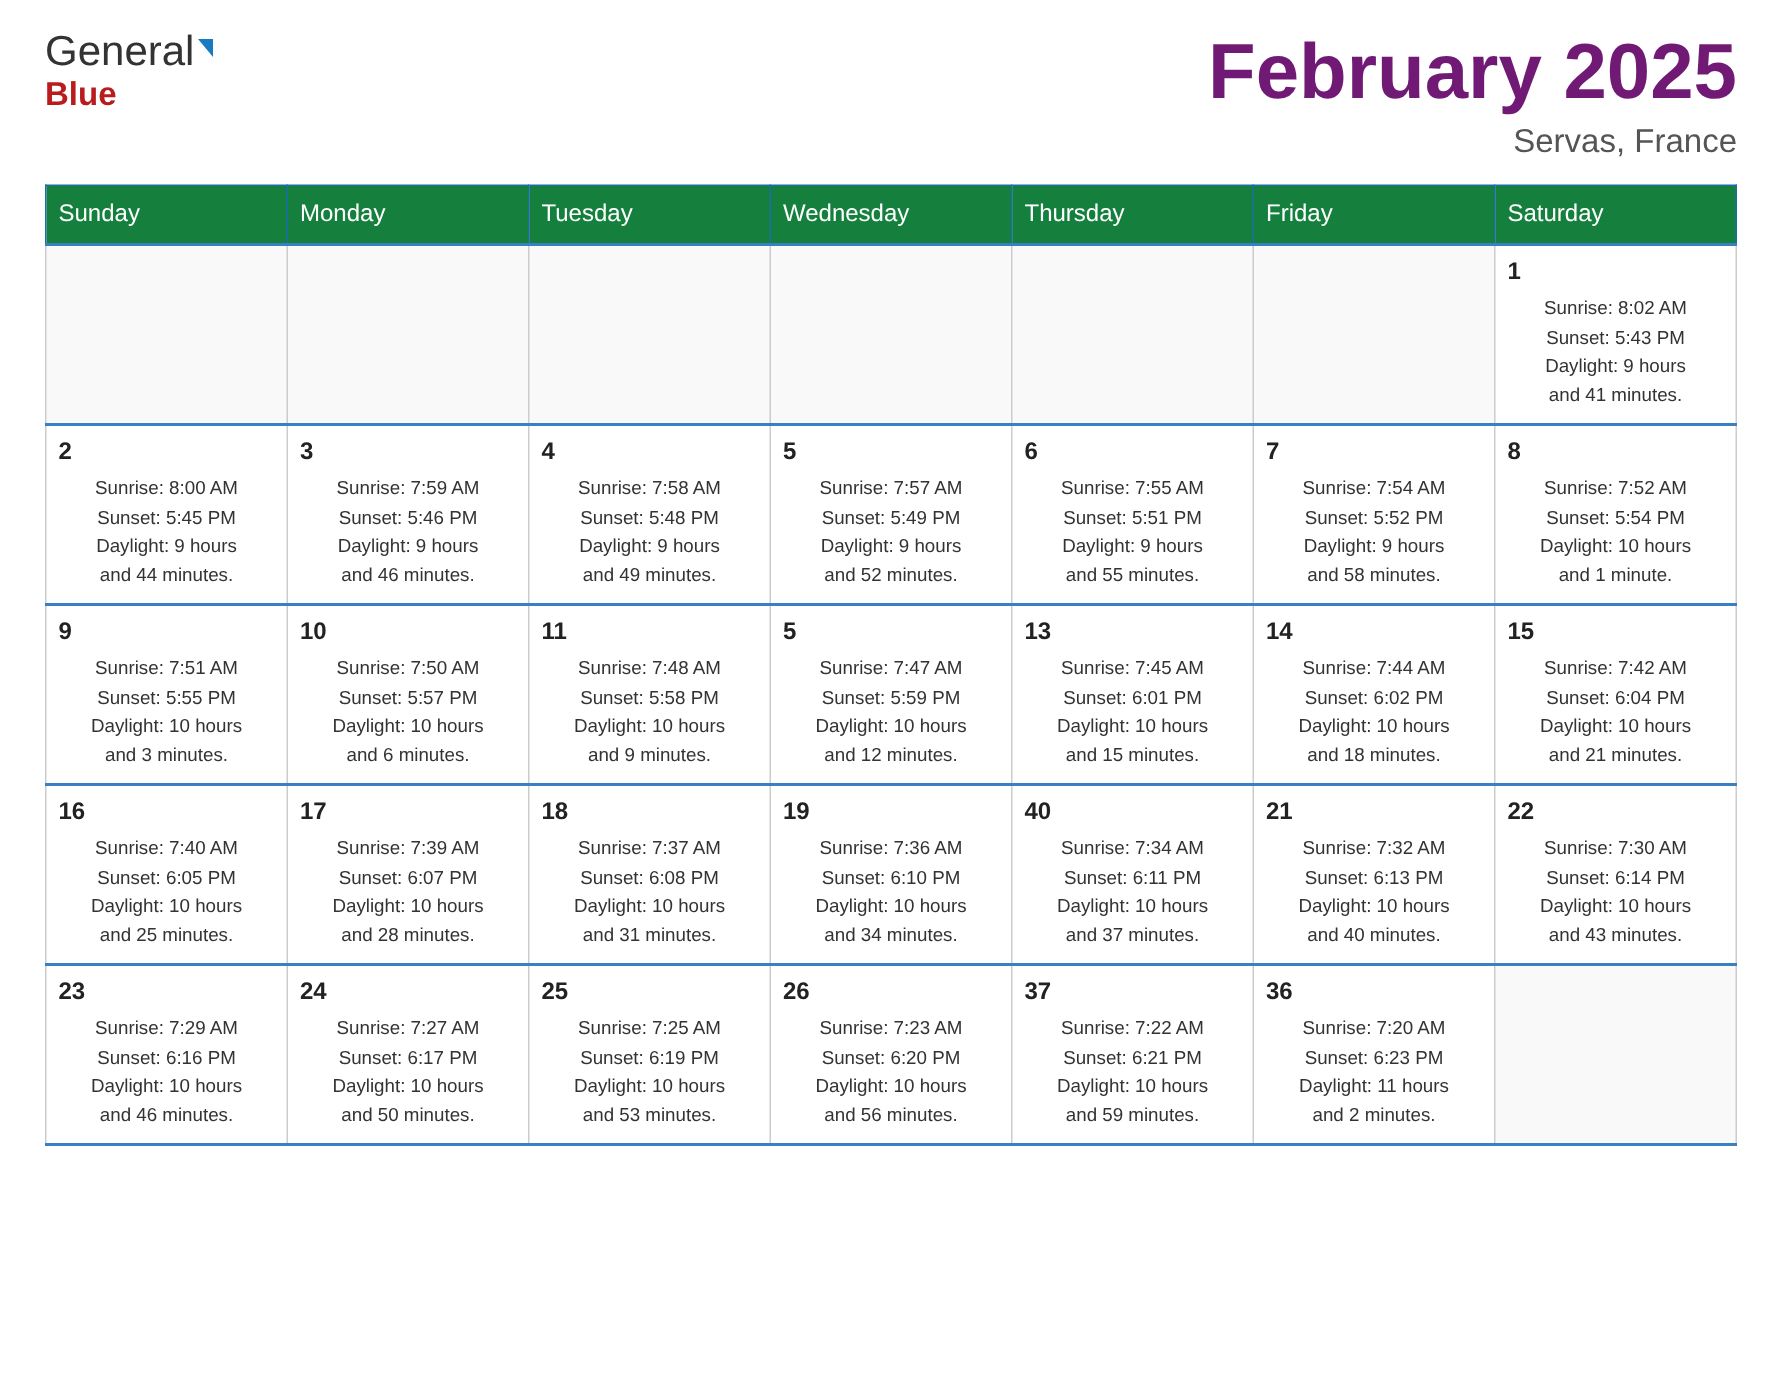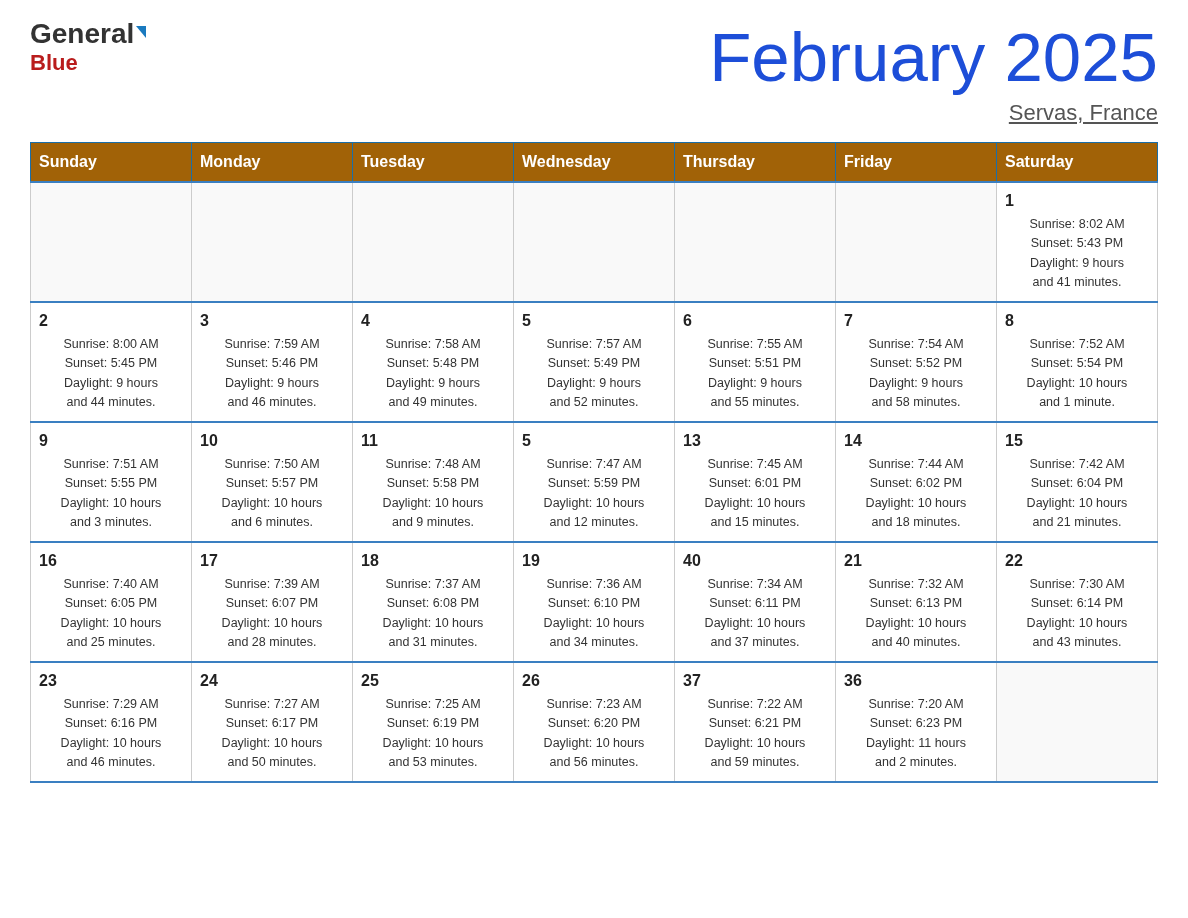--- a/index.html
+++ b/index.html
@@ -17,21 +17,21 @@
       align-items: flex-start;
       margin-bottom: 16px;
     }
     .logo {
       display: flex;
       flex-direction: column;
       align-items: flex-start;
     }
     .logo-text {
       font-size: 28px;
-      font-weight: bold;
+      font-weight: normal;
       color: #333;
       line-height: 1;
     }
     .logo-triangle {
       display: inline-block;
       width: 0;
       height: 0;
       border-left: 10px solid transparent;
       border-right: 0px solid transparent;
       border-top: 12px solid #1a7abf;
@@ -43,42 +43,41 @@
     .logo-subtitle {
       font-size: 22px;
       color: #b91c1c;
       font-weight: bold;
       margin-top: 2px;
     }
     .title-section {
       text-align: right;
     }
     .title-section h1 {
-      font-size: 69px;
-      font-weight: normal;
-      color: #1d4ed8;
+      font-size: 52px;
+      font-weight: bold;
+      color: #701a75;
       line-height: 1.1;
     }
     .title-section h2 {
       font-size: 22px;
       font-weight: normal;
       color: #555;
       margin-top: 4px;
-      text-decoration: underline;
     }
     .calendar {
       width: 100%;
       border-collapse: collapse;
       border: 1px solid #aaa;
     }
     .calendar th {
-      background-color: #a16207;
+      background-color: #15803d;
       color: #fff;
       font-size: 16px;
-      font-weight: bold;
+      font-weight: normal;
       padding: 10px 8px;
       text-align: left;
       border: 1px solid #1a6ea8;
     }
     .calendar td {
       vertical-align: top;
       padding: 6px 8px;
       border: 1px solid #ccc;
       width: calc(100% / 7);
       min-height: 110px;

